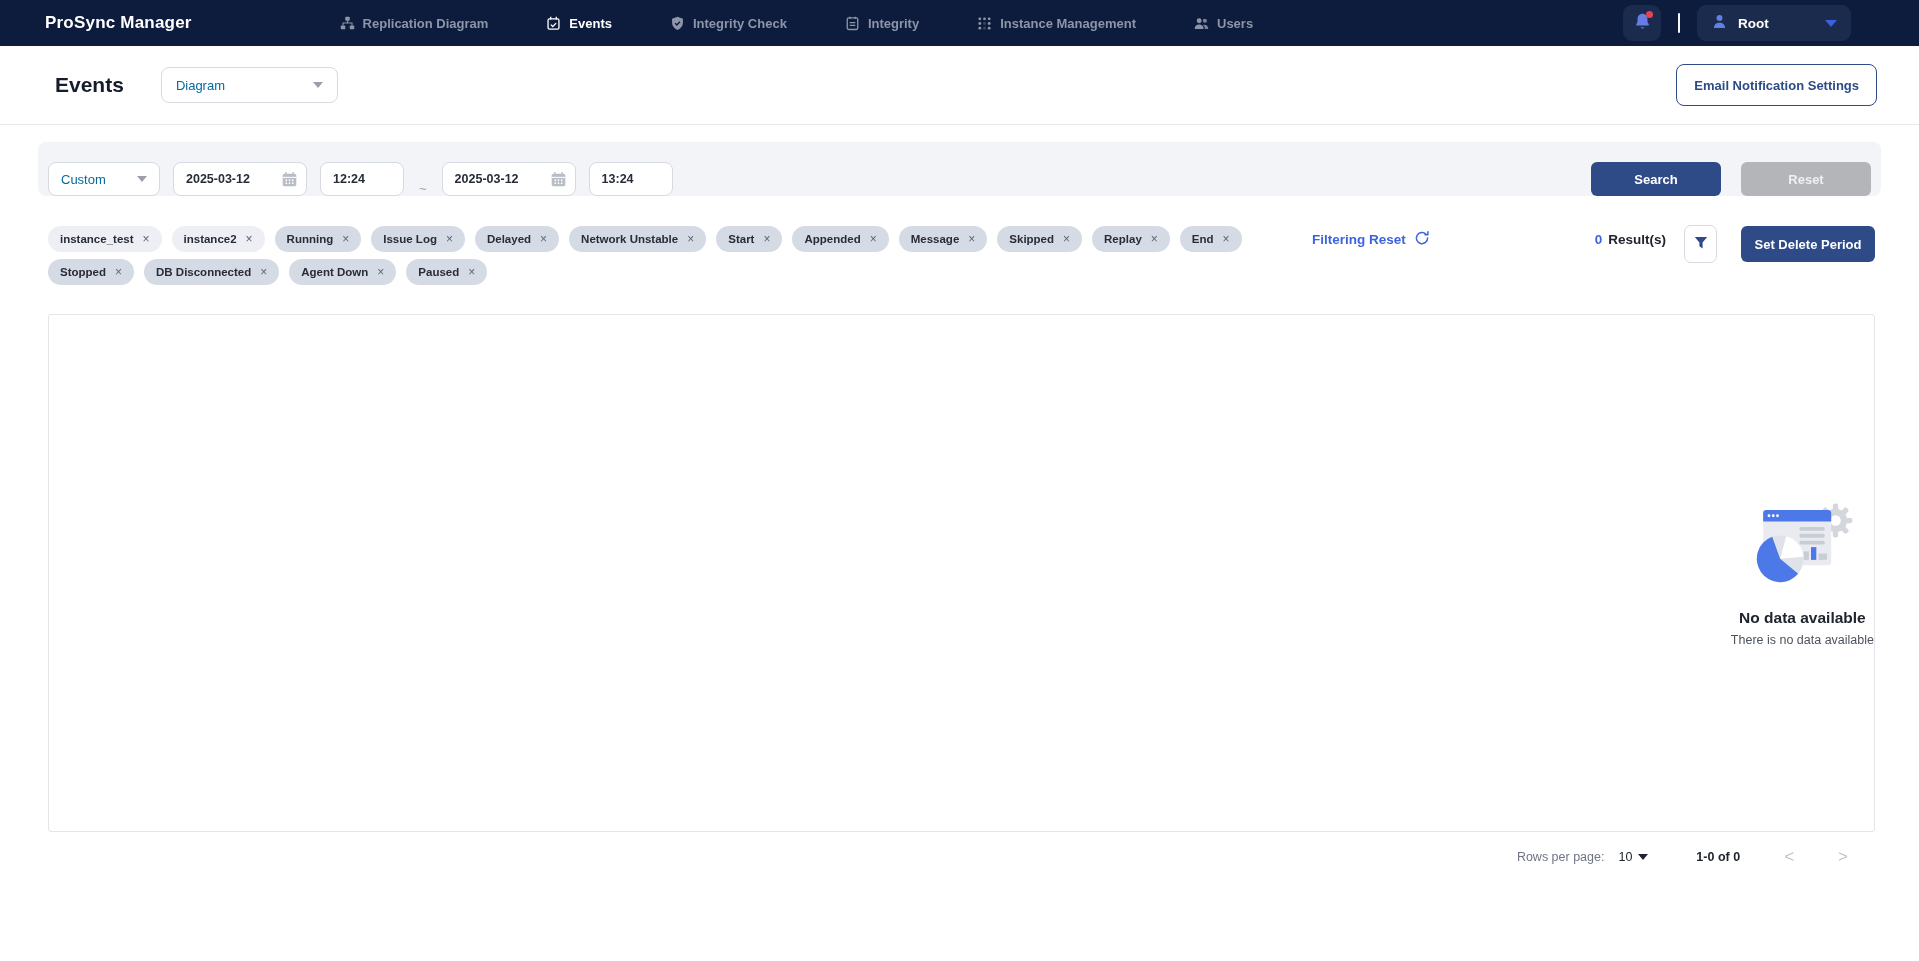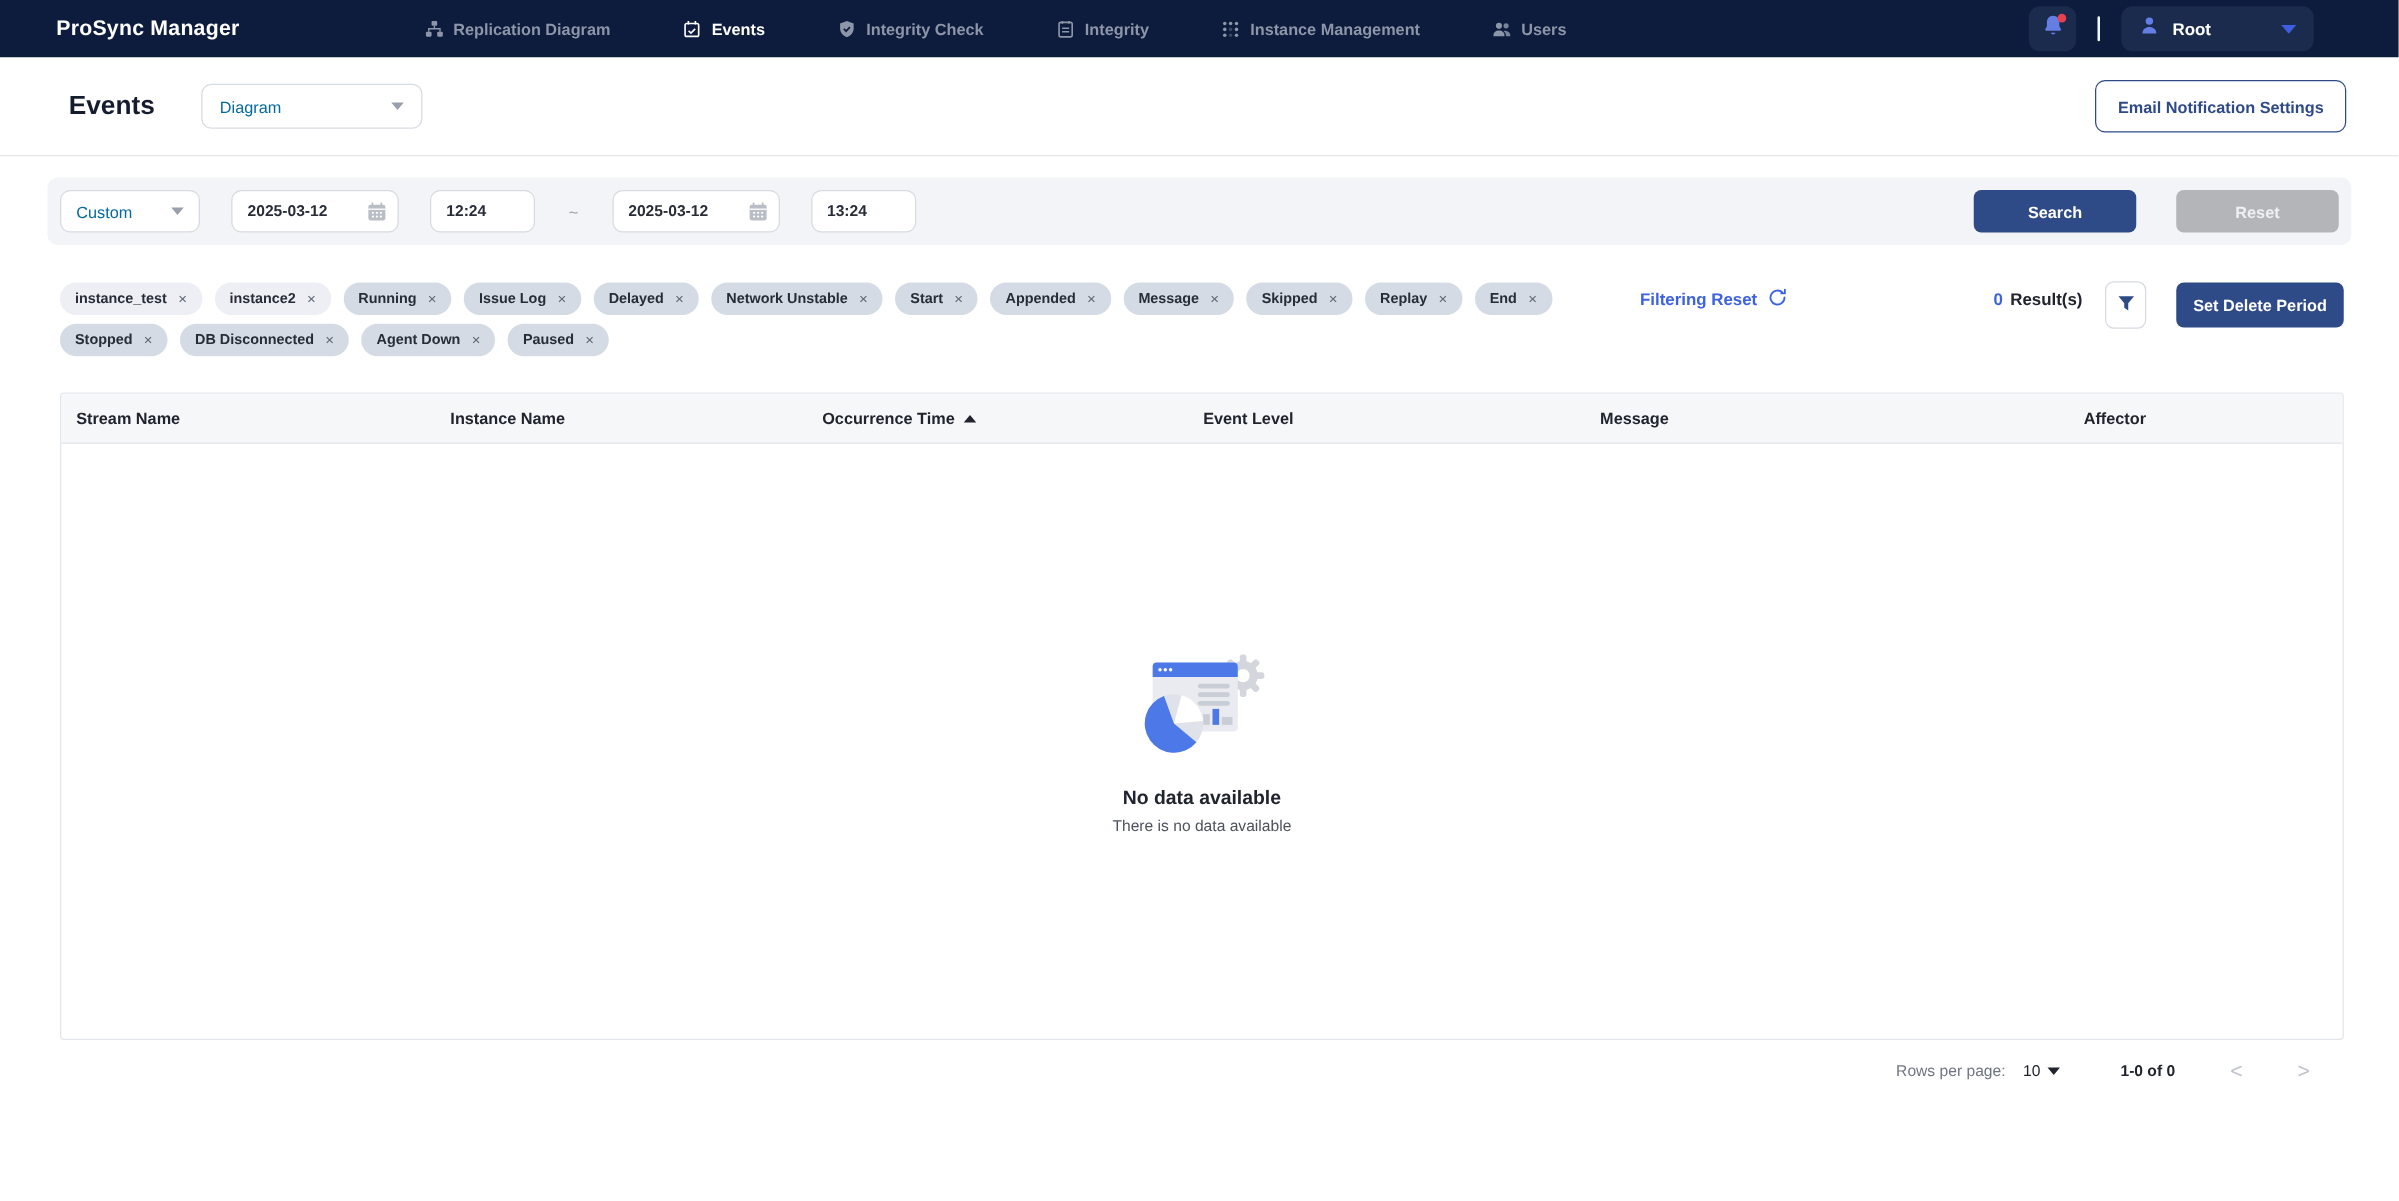--- a/index.html
+++ b/index.html
@@ -36,21 +36,21 @@
   .view-select { width:177px; padding:0 14px; }
   .select-box .sel-val { font-size:13px; color:#0369a1; flex:1; }
   .chev-gray { width:0; height:0; border-left:5px solid transparent; border-right:5px solid transparent;
     border-top:6px solid #9aa0ab; }
   .email-btn { margin-left:auto; height:42px; padding:0 17px; background:#fff;
     border:1px solid #2e4a87; border-radius:8px; color:#2e4a87; font-size:13px; font-weight:700;
     font-family:inherit; cursor:pointer; white-space:nowrap; }
 
   
   .filter-bar { margin:17px 38px 0; height:54px; background:#f2f4f7; border-radius:8px;
-    display:flex; align-items:center; padding:0 10px; gap:25px; }
+    display:flex; align-items:flex-end; padding:0 10px; gap:13px; }
   .range-select { width:112px; height:34px; padding:0 12px; }
   .f-input { height:34px; background:#fff; border:1px solid #d6dae1; border-radius:8px;
     font-family:inherit; font-size:12.5px; font-weight:600; color:#272c36; padding:0 10px 0 12px; outline:none; }
   .date-wrap { position:relative; display:flex; align-items:center; }
   .date-input { width:134px; padding-right:32px; }
   .time-input { width:84px; }
   .date-wrap svg { position:absolute; right:9px; pointer-events:none; }
   .tilde { color:#9aa0ab; font-size:13px; padding:0 2px; }
   .search-btn { margin-left:auto; width:130px; height:34px; background:#2e4a87; border:none;
     border-radius:6px; color:#fff; font-size:13px; font-weight:600; font-family:inherit; cursor:pointer; }
@@ -81,21 +81,21 @@
   .table-card { margin:29px 44px 0 48px; border:1px solid #e2e5ea; border-radius:3px; height:518px;
     display:flex; flex-direction:column; background:#fff; }
   .thead { height:40px; background:#f6f7f9; border-bottom:1px solid #e2e5ea; display:flex;
     align-items:center; }
   .th { font-size:13px; font-weight:700; color:#20242e; padding-left:12px; display:flex;
     align-items:center; gap:7px; white-space:nowrap; }
   .th:nth-child(1){ width:16.4%; } .th:nth-child(2){ width:16.3%; } .th:nth-child(3){ width:16.7%; }
   .th:nth-child(4){ width:17.4%; } .th:nth-child(5){ width:21.2%; } .th:nth-child(6){ flex:1; }
   .sort-asc { width:0; height:0; border-left:5px solid transparent; border-right:5px solid transparent;
     border-bottom:6px solid #20242e; }
-  .tbody { flex:1; display:flex; align-items:center; justify-content:center; }
+  .tbody { flex:1; display:flex; align-items:center; justify-content:flex-end; }
   .empty-state { text-align:center; }
   .empty-title { margin-top:14px; font-size:15.5px; font-weight:700; color:#20242e; }
   .empty-sub { margin-top:6px; font-size:12.5px; color:#4d535e; }
 
   
   .pagination { margin:16px 71px 0 0; display:flex; align-items:center; justify-content:flex-end;
     gap:0; font-size:12.5px; }
   .rpp-label { color:#6f7584; }
   .rpp-value { display:flex; align-items:center; gap:6px; margin-left:14px; color:#20242e;
     font-weight:500; cursor:pointer; }
@@ -339,41 +339,20 @@
   </div>
   <button class="funnel-btn">
     <span><svg viewBox="0 0 16 16" width="16" height="16">
           <path fill="#2e4a87" d="M1.8 2h12.4L9.6 7.6v5.8L6.4 11.2V7.6L1.8 2z"></path>
         </svg></span>
   </button>
   <button class="set-delete-btn">Set Delete Period</button>
 </section>
 
 <section class="table-card">
-  <div class="thead">
-    <div class="th">
-        <span>Stream Name</span>
-      </div>
-    <div class="th">
-        <span>Instance Name</span>
-      </div>
-    <div class="th">
-        <span>Occurrence Time</span>
-        <span class="sort-asc"></span>
-      </div>
-    <div class="th">
-        <span>Event Level</span>
-      </div>
-    <div class="th">
-        <span>Message</span>
-      </div>
-    <div class="th">
-        <span>Affector</span>
-      </div>
-  </div>
   <div class="tbody">
     <div class="empty-state">
       <svg viewBox="0 0 110 86" width="117" height="92">
 
         <g fill="#d3d6dc">
           <rect x="83.5" y="4" width="5" height="32" rx="2"></rect>
           <rect x="83.5" y="4" width="5" height="32" rx="2" transform="rotate(45 86 20)"></rect>
           <rect x="83.5" y="4" width="5" height="32" rx="2" transform="rotate(90 86 20)"></rect>
           <rect x="83.5" y="4" width="5" height="32" rx="2" transform="rotate(135 86 20)"></rect>
           <circle cx="86" cy="20" r="11"></circle>

